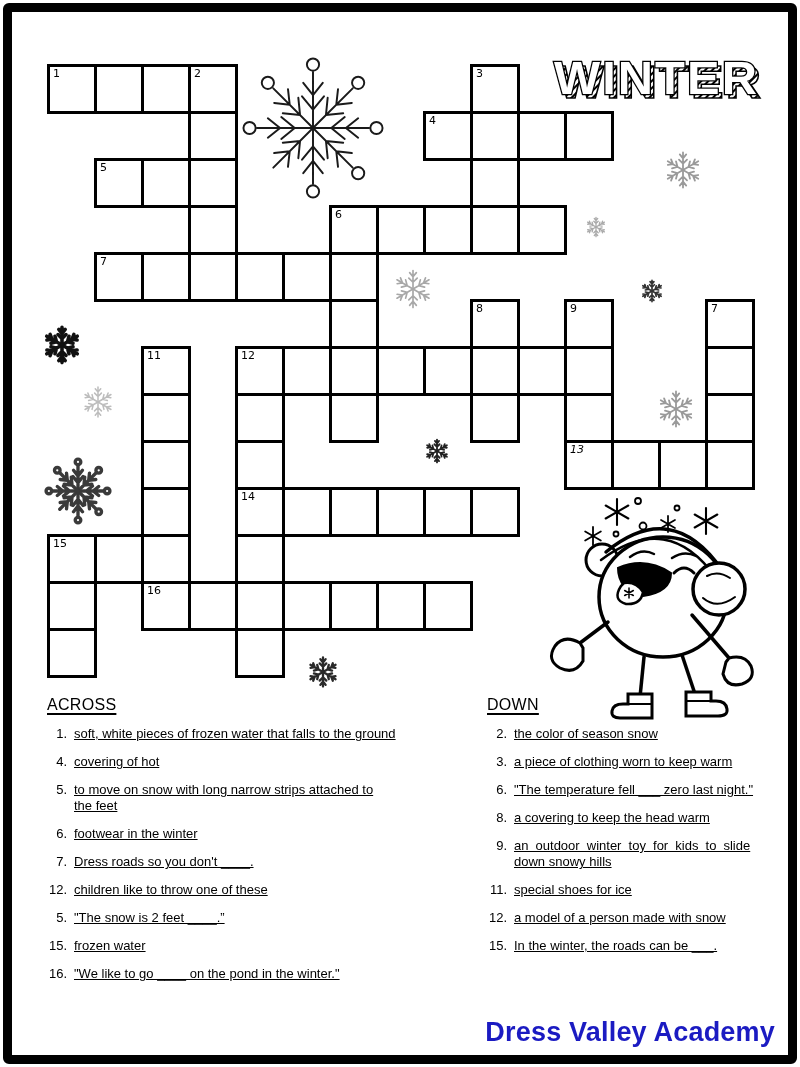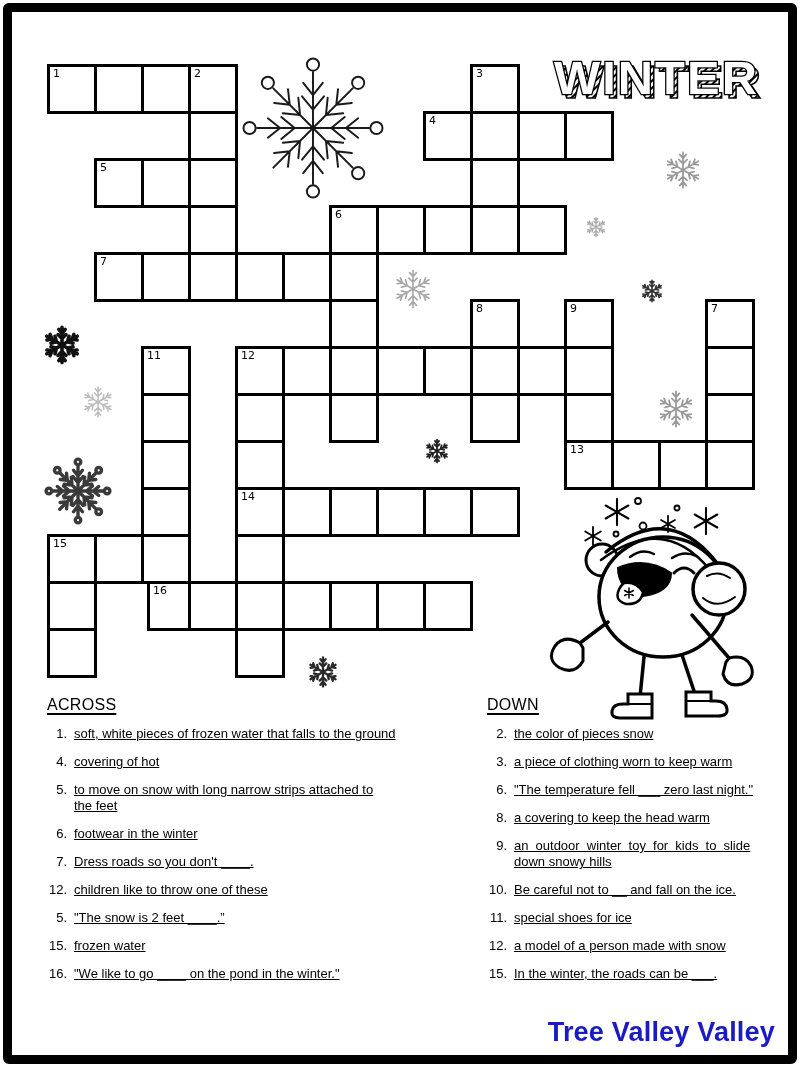--- a/index.html
+++ b/index.html
@@ -213,21 +213,21 @@
       <div class="cell" style="left: 517px; top: 282px;"></div>
       <div class="cell" style="left: 658px; top: 282px;"></div>
       <div class="cell" style="left: 94px; top: 329px;"></div>
       <div class="cell" style="left: 188px; top: 329px;"></div>
       <div class="cell" style="left: 282px; top: 329px;"></div>
       <div class="cell" style="left: 423px; top: 329px;"></div>
       <div class="cell" style="left: 517px; top: 329px;"></div>
       <div class="cell" style="left: 658px; top: 329px;"></div>
       <div class="cell" style="left: 94px; top: 376px;"></div>
       <div class="cell" style="left: 188px; top: 376px;"></div>
-      <div class="cell" style="left: 517px; top: 376px;">
+      <div class="cell" style="left: 517px; top: 376px; font-style: italic;">
         <span class="cellnum">13</span>
       </div>
       <div class="cell" style="left: 564px; top: 376px;"></div>
       <div class="cell" style="left: 611px; top: 376px;"></div>
       <div class="cell" style="left: 658px; top: 376px;"></div>
       <div class="cell" style="left: 94px; top: 423px;"></div>
       <div class="cell" style="left: 188px; top: 423px;">
         <span class="cellnum">14</span>
       </div>
       <div class="cell" style="left: 235px; top: 423px;"></div>
@@ -235,21 +235,21 @@
       <div class="cell" style="left: 329px; top: 423px;"></div>
       <div class="cell" style="left: 376px; top: 423px;"></div>
       <div class="cell" style="left: 423px; top: 423px;"></div>
       <div class="cell" style="left: 0px; top: 470px;">
         <span class="cellnum">15</span>
       </div>
       <div class="cell" style="left: 47px; top: 470px;"></div>
       <div class="cell" style="left: 94px; top: 470px;"></div>
       <div class="cell" style="left: 188px; top: 470px;"></div>
       <div class="cell" style="left: 0px; top: 517px;"></div>
-      <div class="cell" style="left: 100px; top: 517px;">
+      <div class="cell" style="left: 94px; top: 517px;">
         <span class="cellnum">16</span>
       </div>
       <div class="cell" style="left: 141px; top: 517px;"></div>
       <div class="cell" style="left: 188px; top: 517px;"></div>
       <div class="cell" style="left: 235px; top: 517px;"></div>
       <div class="cell" style="left: 282px; top: 517px;"></div>
       <div class="cell" style="left: 329px; top: 517px;"></div>
       <div class="cell" style="left: 376px; top: 517px;"></div>
       <div class="cell" style="left: 0px; top: 564px;"></div>
       <div class="cell" style="left: 188px; top: 564px;"></div>
@@ -296,52 +296,48 @@
           <span class="ctext">"We like to go ____ on the pond in the winter."</span>
         </li>
       </ol>
   </section>
 
   <section class="clues down">
     <h2>DOWN</h2>
     <ol id="down-list">
         <li class="clue">
           <span class="cnum">2.</span>
-          <span class="ctext">the color of pieces snow</span>
+          <span class="ctext">the color of season snow</span>
         </li>
         <li class="clue">
           <span class="cnum">3.</span>
           <span class="ctext">a piece of clothing worn to keep warm</span>
         </li>
         <li class="clue">
           <span class="cnum">6.</span>
           <span class="ctext">"The temperature fell ___ zero last night."</span>
         </li>
         <li class="clue">
           <span class="cnum">8.</span>
           <span class="ctext">a covering to keep the head warm</span>
         </li>
         <li class="clue justify">
           <span class="cnum">9.</span>
           <span class="ctext">an outdoor winter toy for kids to slide
 down snowy hills</span>
         </li>
         <li class="clue">
-          <span class="cnum">10.</span>
-          <span class="ctext">Be careful not to __ and fall on the ice.</span>
-        </li>
-        <li class="clue">
           <span class="cnum">11.</span>
           <span class="ctext">special shoes for ice</span>
         </li>
         <li class="clue">
           <span class="cnum">12.</span>
           <span class="ctext">a model of a person made with snow</span>
         </li>
         <li class="clue">
           <span class="cnum">15.</span>
           <span class="ctext">In the winter, the roads can be ___.</span>
         </li>
       </ol>
   </section>
 
-  <div class="brand" style="color: rgb(27, 27, 194);">Tree Valley Valley</div>
+  <div class="brand" style="color: rgb(27, 27, 194);">Dress Valley Academy</div>
 </div>
 
 </body></html>

